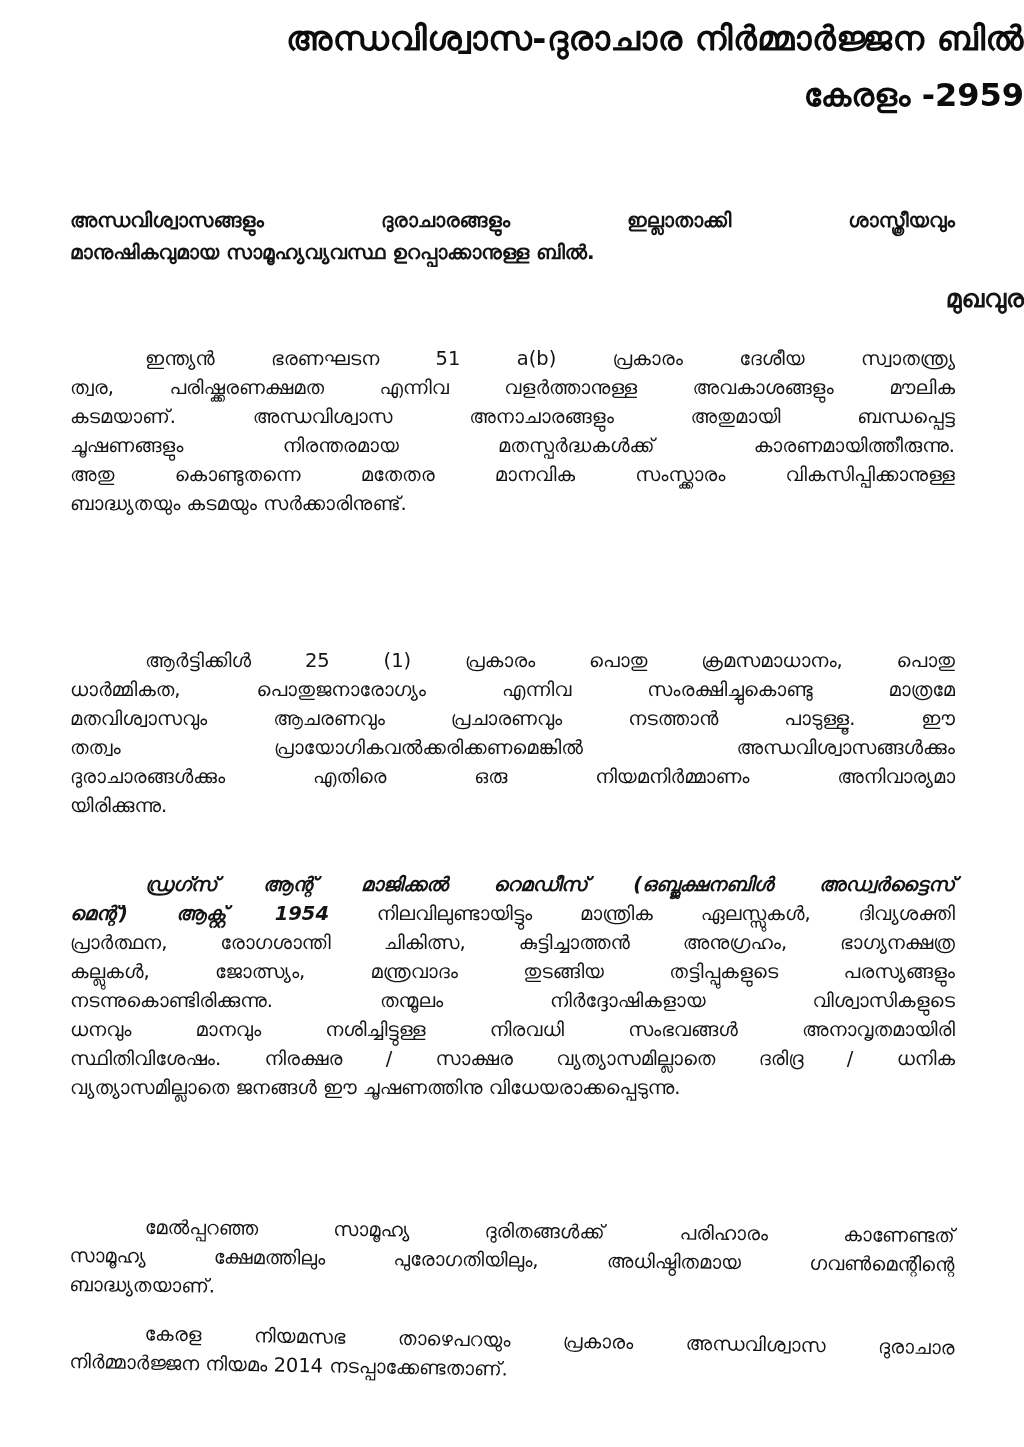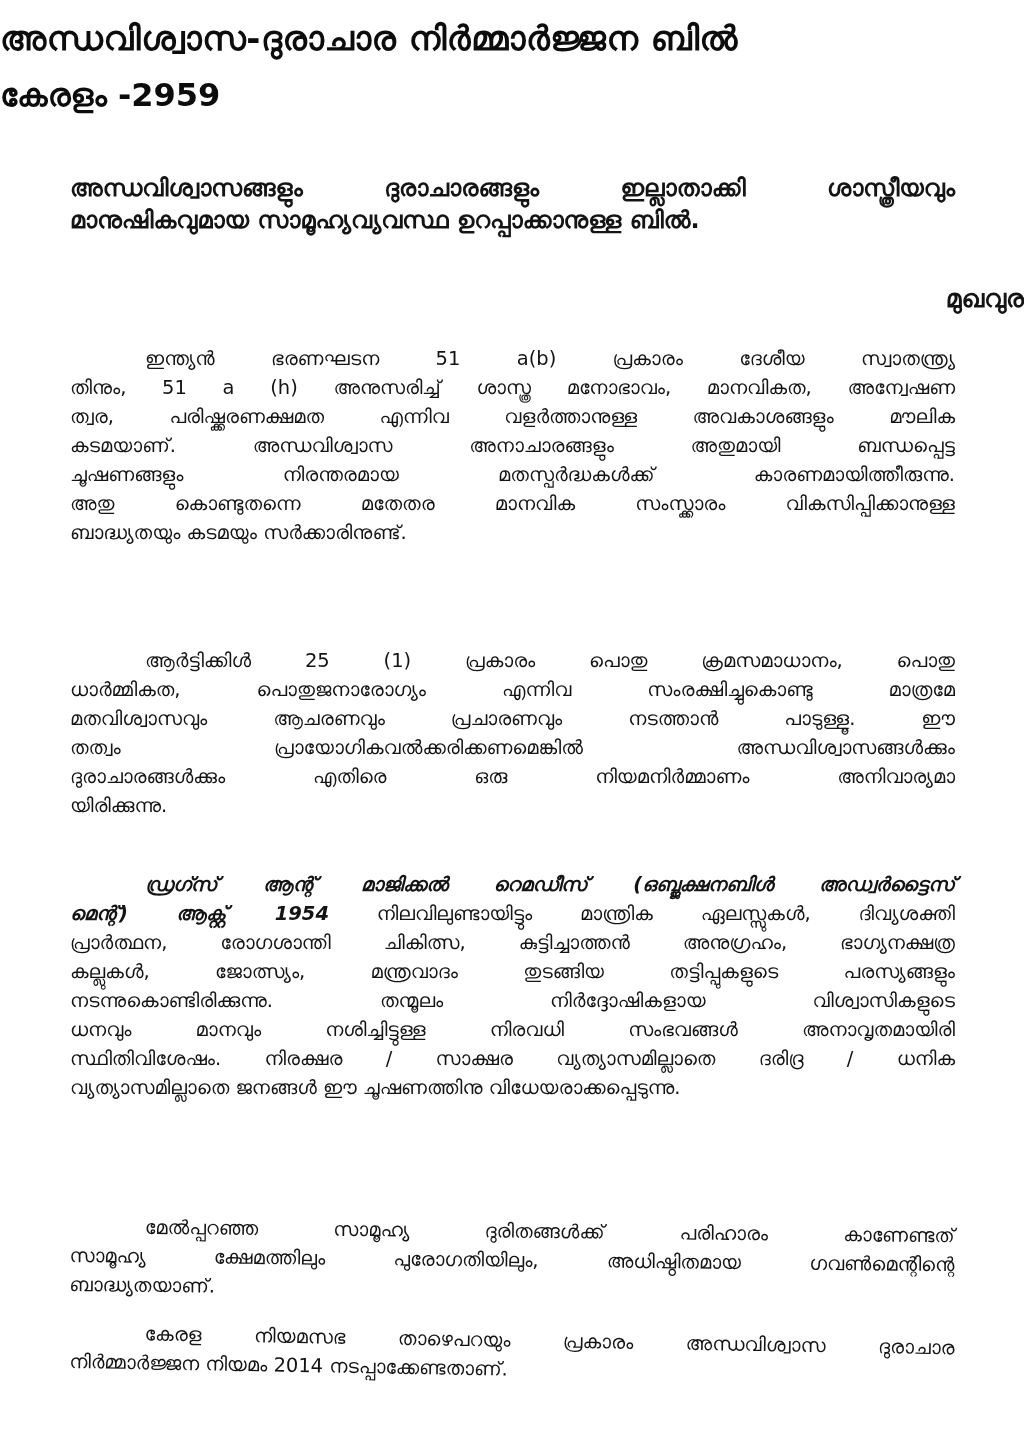--- a/index.html
+++ b/index.html
@@ -17,21 +17,21 @@
     }
     .page {
       position: absolute;
       left: 0; top: 0;
       width: 1024px;
       height: 1447px;
     }
     .title {
       position: absolute;
       left: 0; width: 1024px;
-      text-align: left;
+      text-align: right;
       font-weight: bold;
       color: #0c0c0c;
     }
     .title-main {
       top: 18px;
       font-size: 34px;
       letter-spacing: 0.5px;
     }
     .title-sub {
       top: 76px;
@@ -50,23 +50,23 @@
       display: block;
       white-space: nowrap;
       text-align: justify;
       text-align-last: justify;
     }
     .line.last {
       text-align-last: left;
     }
     .indent { padding-left: 75px; }
     .summary {
-      top: 172px;
+      top: 204px;
       font-weight: bold;
-      font-size: 24px;
+      font-size: 20px;
       line-height: 32px;
     }
     .heading {
       position: absolute;
       left: 0; width: 1024px;
       top: 284px;
       text-align: right;
       font-weight: bold;
       font-size: 25px;
     }
@@ -87,21 +87,20 @@
 
   <div class="block summary">
     <span class="line">അന്ധവിശ്വാസങ്ങളും ദുരാചാരങ്ങളും ഇല്ലാതാക്കി ശാസ്ത്രീയവും</span>
     <span class="line last">മാനുഷികവുമായ സാമൂഹ്യവ്യവസ്ഥ ഉറപ്പാക്കാനുള്ള ബിൽ.</span>
   </div>
 
   <div class="heading">മുഖവുര</div>
 
   <div class="block p1">
     <span class="line indent">ഇന്ത്യൻ ഭരണഘടന 51 a(b) പ്രകാരം ദേശീയ സ്വാതന്ത്ര്യ</span>
-    <span class="line">തിനും, 51 a (h) അനുസരിച്ച് ശാസ്ത്ര മനോഭാവം, മാനവികത, അന്വേഷണ</span>
     <span class="line">ത്വര, പരിഷ്ക്കരണക്ഷമത എന്നിവ വളർത്താനുള്ള അവകാശങ്ങളും മൗലിക</span>
     <span class="line">കടമയാണ്. അന്ധവിശ്വാസ അനാചാരങ്ങളും അതുമായി ബന്ധപ്പെട്ട</span>
     <span class="line">ചൂഷണങ്ങളും നിരന്തരമായ മതസ്പർദ്ധകൾക്ക് കാരണമായിത്തീരുന്നു.</span>
     <span class="line">അതു കൊണ്ടുതന്നെ മതേതര മാനവിക സംസ്ക്കാരം വികസിപ്പിക്കാനുള്ള</span>
     <span class="line last">ബാദ്ധ്യതയും കടമയും സർക്കാരിനുണ്ട്.</span>
   </div>
 
   <div class="block p2">
     <span class="line indent">ആർട്ടിക്കിൾ 25 (1) പ്രകാരം പൊതു ക്രമസമാധാനം, പൊതു</span>
     <span class="line">ധാർമ്മികത, പൊതുജനാരോഗ്യം എന്നിവ സംരക്ഷിച്ചുകൊണ്ടു മാത്രമേ</span>

